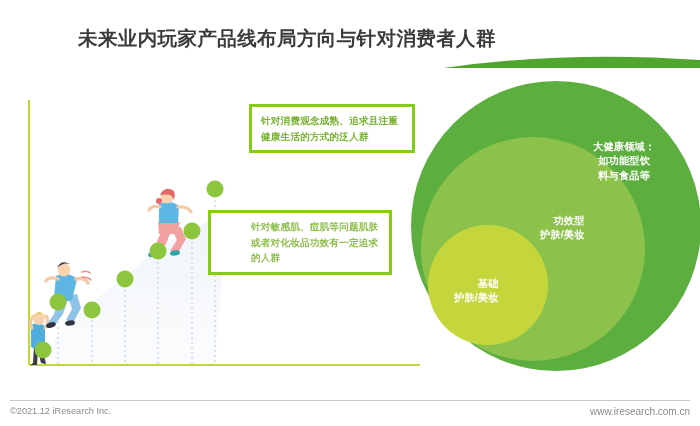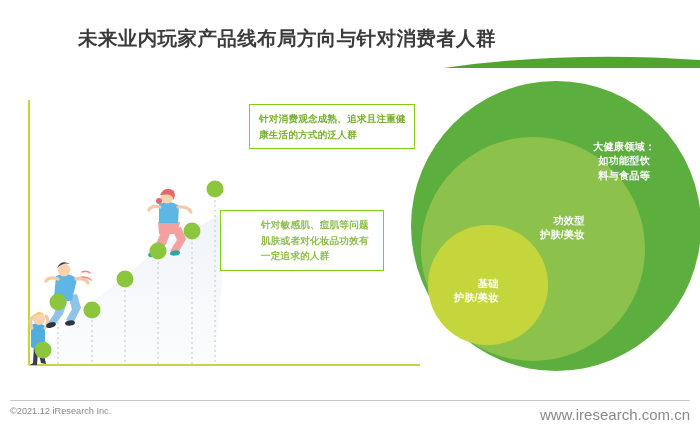--- a/index.html
+++ b/index.html
@@ -35,31 +35,31 @@
   #chart-area {
     position: absolute;
     left: 0; top: 70px;
     width: 420px; height: 310px;
   }
   #chart-svg { display: block; }
 
   
   .callout {
     position: absolute;
-    border: 1px solid #84cc16;
+    border: 3px solid #84cc16;
     background: #ffffff;
     padding: 6px 8px 6px 9px;
     font-size: 9.6px;
     line-height: 1.62;
     color: #76b02e;
     font-weight: bold;
     letter-spacing: 0.2px;
   }
   #callout-1 { left: 249px; top: 104px; width: 166px; }
-  #callout-2 { left: 220px; top: 210px; width: 164px; padding-left: 40px; }
+  #callout-2 { left: 208px; top: 210px; width: 184px; padding-left: 40px; }
   #callout-3 { left: 251px; top: 320px; width: 166px; }
 
   
   #circles { position: absolute; left: 400px; top: 72px; width: 300px; height: 312px; }
   .circle { position: absolute; border-radius: 50%; }
   #circle-outer { left: 11px;  top: 9px;   width: 290px; height: 290px; }
   #circle-middle{ left: 21px;  top: 65px;  width: 224px; height: 224px; }
   #circle-inner { left: 28px;  top: 153px; width: 120px; height: 120px; }
 
   .circle-label {
@@ -91,21 +91,21 @@
   }
   #copyright {
     position: absolute;
     left: 10px; top: 406px;
     font-size: 9.2px;
     color: #8a8a8a;
   }
   #website {
     position: absolute;
     right: 10px; top: 406px;
-    font-size: 15px;
+    font-size: 10px;
     color: #8a8a8a;
   }
 </style>
 </head>
 <body>
 
 <div id="page">
 
   <div id="title-bar">
     <div id="page-title">未来业内玩家产品线布局方向与针对消费者人群</div>

